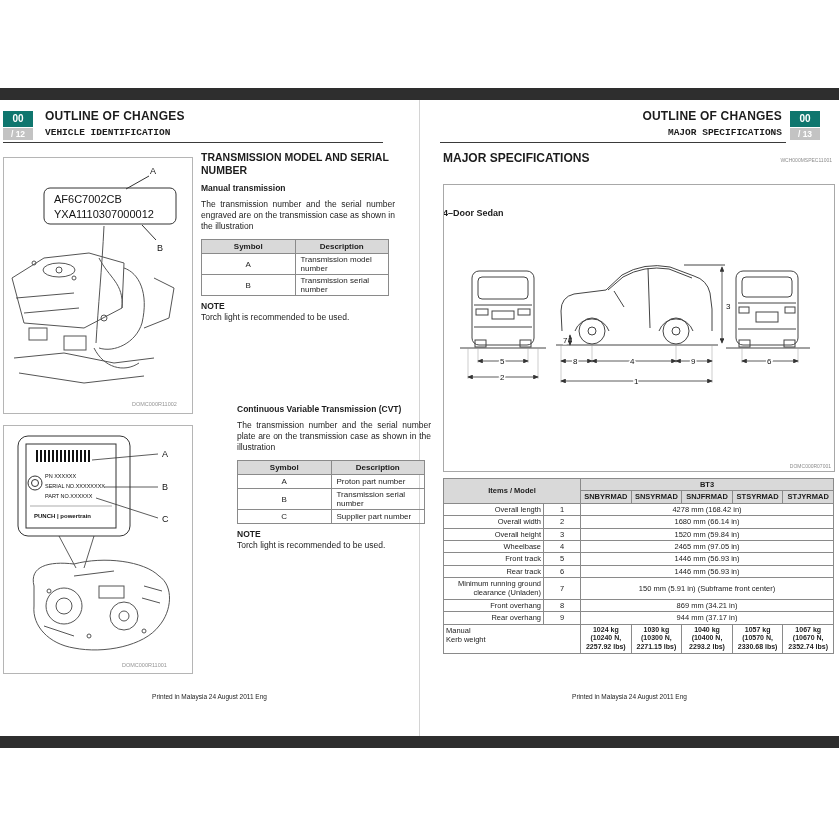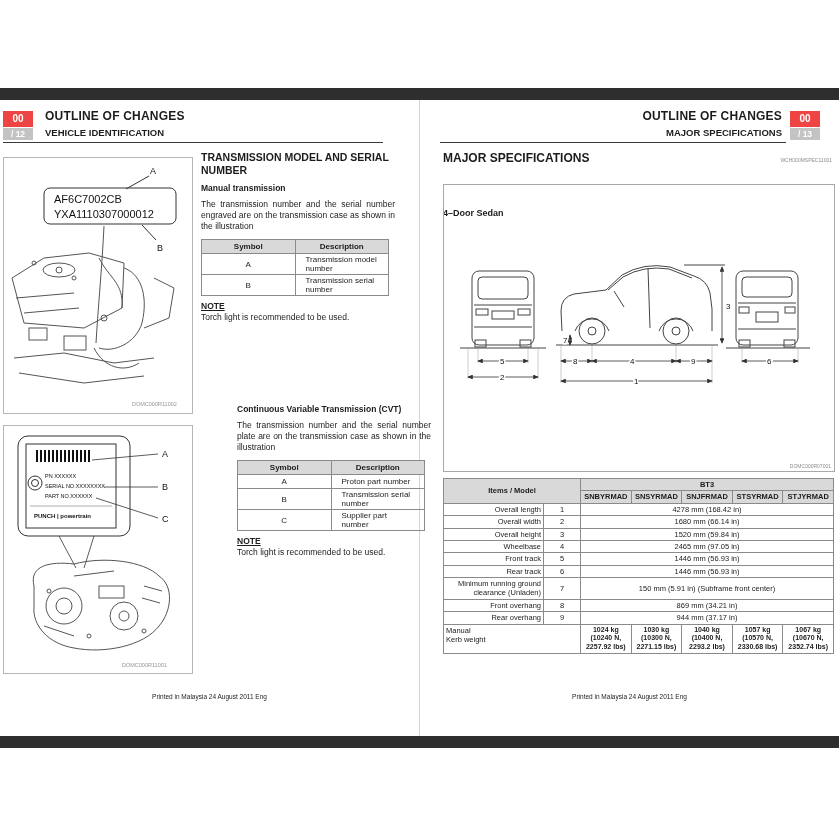--- a/index.html
+++ b/index.html
@@ -9,47 +9,47 @@
   }
   .bar{position:absolute;left:0;width:839px;height:12px;background:#2e2e2e;}
   #bar-top{top:88px;}
   #bar-bottom{top:736px;}
   .page{position:absolute;top:100px;width:419px;height:636px;}
   #page-left{left:0;}
   #page-right{left:420px;}
   #page-divider{position:absolute;left:419px;top:100px;width:1px;height:636px;background:#d4d4d4;}
 
   
-  .hdr-black{position:absolute;background:#ef4444;color:#fff;font-weight:bold;font-size:10px;
+  .hdr-black{position:absolute;background:#0f766e;color:#fff;font-weight:bold;font-size:10px;
     width:30px;height:16px;line-height:16px;text-align:center;}
   .hdr-gray{position:absolute;background:#c3c3c3;color:#fff;font-weight:bold;font-size:8.5px;
     width:30px;height:12px;line-height:12px;text-align:center;}
   .hdr-title{position:absolute;font-weight:bold;font-size:12px;letter-spacing:.2px;}
-  .hdr-sub{position:absolute;font-weight:bold;font-size:9.5px;}
+  .hdr-sub{position:absolute;font-weight:bold;font-size:9.5px;font-family:Liberation Mono, monospace;}
   .hdr-rule{position:absolute;height:1px;background:#3a3a3a;}
 
   
   .fig{position:absolute;border:1px solid #b5b5b5;background:#fff;}
   #engine-fig{left:3px;top:57px;width:188px;height:255px;}
   #cvt-fig{left:3px;top:325px;width:188px;height:247px;}
   svg text{font-family:"Liberation Sans", sans-serif;}
 
   
   .txtcol{position:absolute;left:201px;width:194px;}
   #sec-manual{top:51px;}
   #sec-cvt{top:304px;margin-left:36px;}
   .sec-h1{font-weight:bold;font-size:10.5px;line-height:1.2;margin:0 0 7px 0;}
   .sec-h2{font-weight:bold;font-size:8.5px;margin:0 0 6px 0;}
   .sec-body{font-size:8.5px;line-height:1.3;text-align:justify;margin:0 0 7px 0;}
   table.symtab{border-collapse:collapse;width:188px;table-layout:fixed;font-size:8px;margin-bottom:5px;}
-  table.symtab th,table.symtab td{border:1px solid #8a8a8a;padding:1px 10px;height:11px;}
+  table.symtab th,table.symtab td{border:1px solid #8a8a8a;padding:1px 5px;height:11px;}
   table.symtab th{background:#d9d9d9;font-weight:bold;text-align:center;}
   td.sym{text-align:center;width:50px;}
   td.dsc{text-align:left;}
-  .note-label{font-weight:bold;font-size:8.5px;margin:2px 0 1px 0;text-decoration:underline;}
+  .note-label{font-weight:bold;font-size:8.5px;margin:2px 0 1px 0;}
   .note-text{font-size:8.5px;margin:0;}
 
   
   #rp-heading{position:absolute;left:23px;top:51px;font-weight:bold;font-size:12px;}
   #rp-doccode{position:absolute;right:7px;top:57px;font-size:5px;color:#8d8d8d;}
   #rp-subheading{position:absolute;left:23px;top:68px;font-weight:bold;font-size:9px;margin-top:40px;}
   #car-box{position:absolute;left:23px;top:84px;width:390px;height:286px;border:1px solid #a8a8a8;}
   #car-figcode{position:absolute;right:3px;bottom:2px;font-size:5px;color:#8d8d8d;}
 
   

